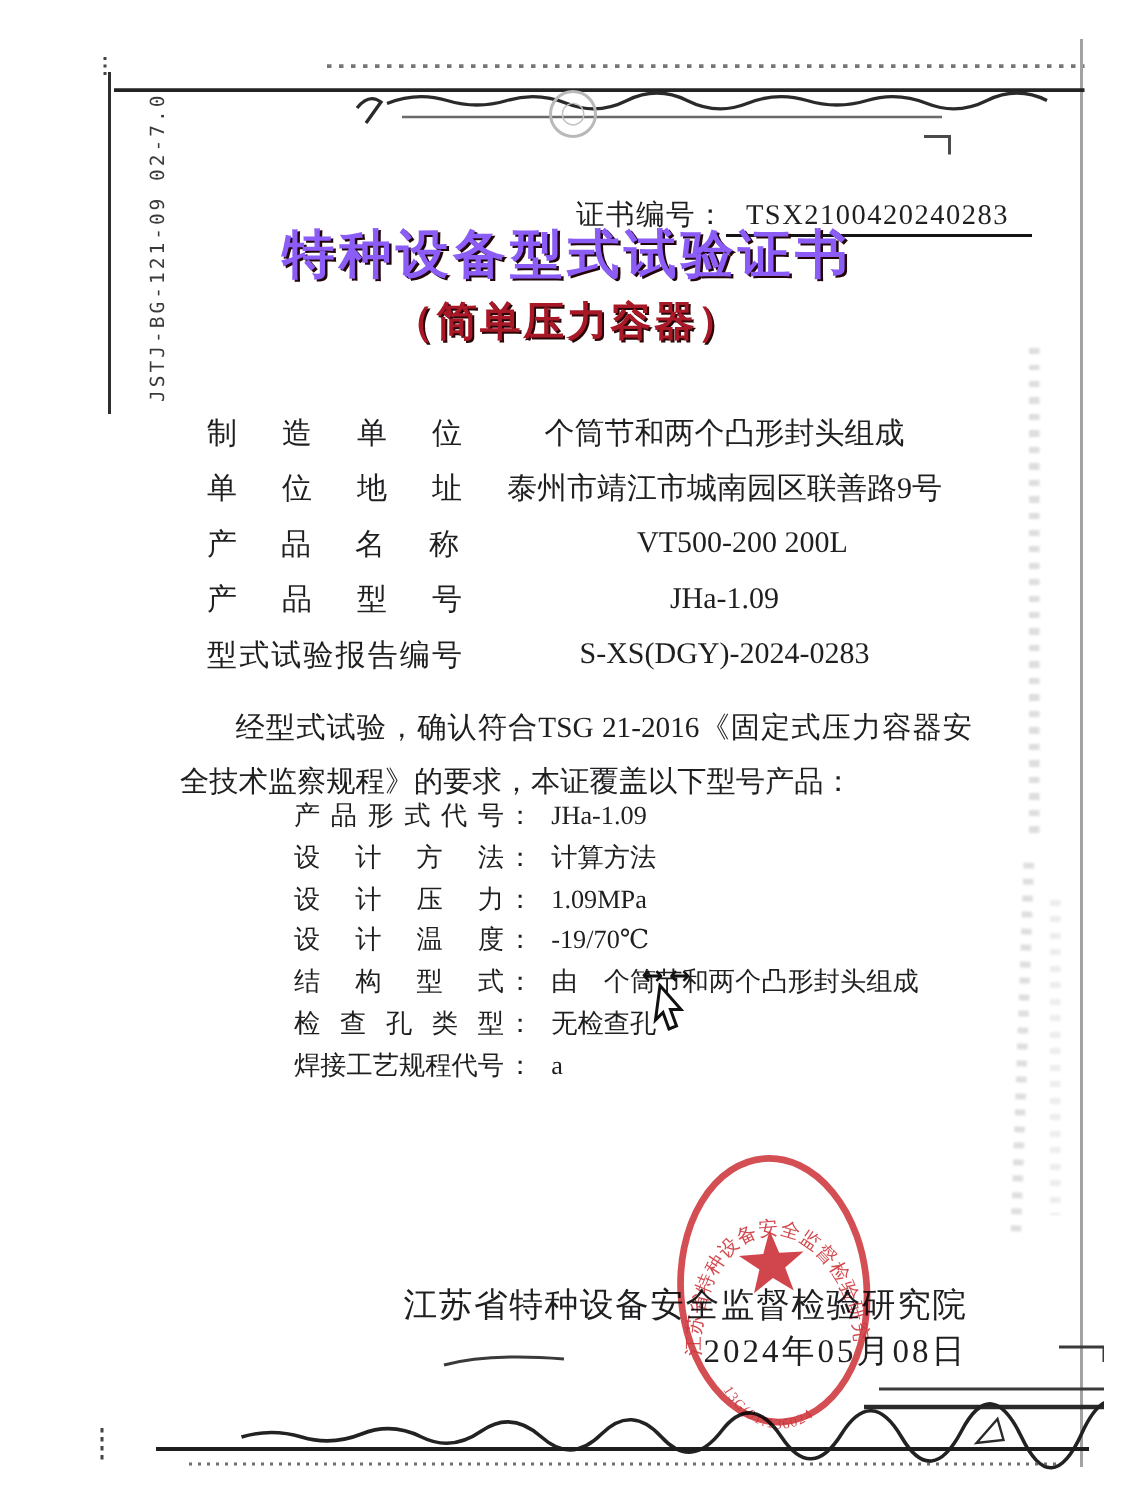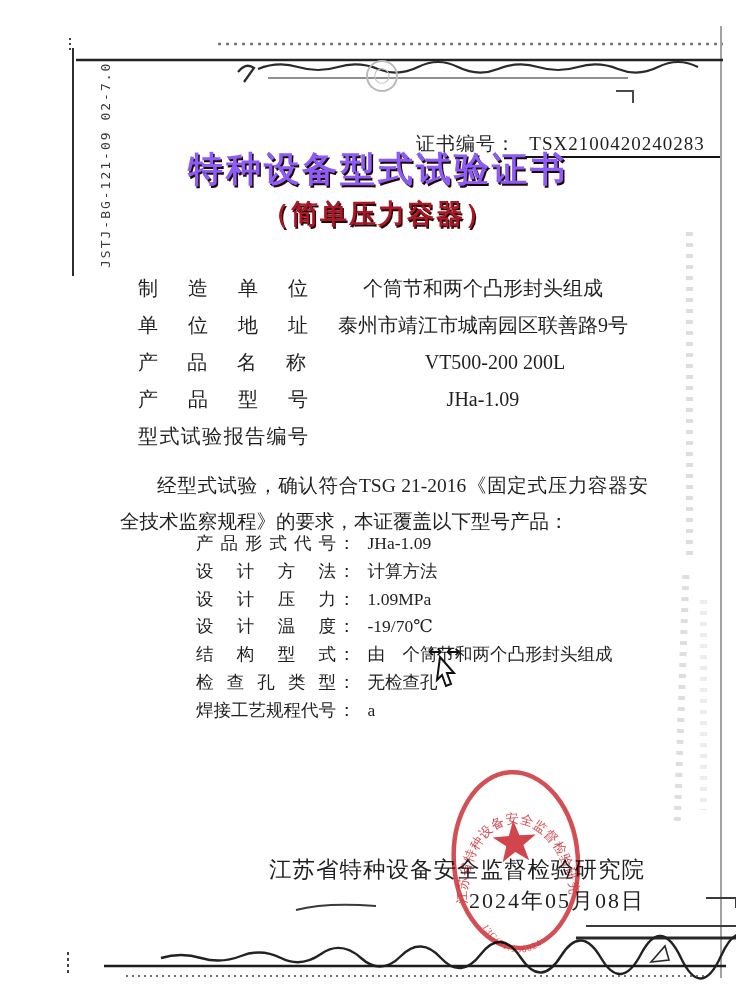--- a/index.html
+++ b/index.html
@@ -19,21 +19,21 @@
   .bleed-b{left:678px;top:575px;height:250px;transform:rotate(2deg);}
   .bleed-c{left:700px;top:600px;height:210px;opacity:.3;}
   
   .watermark{left:366px;top:60px;width:28px;height:28px;border:2px solid #b9b9bb;border-radius:50%;
     color:#c2c2c4;font-size:15px;line-height:26px;text-align:center;font-family:"DejaVu Sans",sans-serif;}
   
   .form-code{left:98px;top:268px;transform:rotate(-90deg);transform-origin:0 0;
     font-family:"DejaVu Sans Mono","Liberation Mono",monospace;font-size:13px;color:#3a3a3c;letter-spacing:2px;white-space:nowrap;}
   
   .certno{left:384px;top:102px;font-size:19px;white-space:nowrap;}
-  .certno .lbl{letter-spacing:1px;margin-left:32px;}
+  .certno .lbl{letter-spacing:1px;}
   .certno .val{display:inline-block;min-width:190px;border-bottom:2px solid #141414;padding:0 8px 1px 6px;
     font-family:"Liberation Serif",serif;letter-spacing:1px;text-align:center;margin-top:31px;}
   
   .title{left:0;top:146px;width:756px;text-align:center;font-size:35px;font-weight:700;letter-spacing:3px;
     color:#8b5cf6;text-shadow:1.6px 1.8px 0 #230507;}
   .subtitle{left:0;top:196px;width:756px;text-align:center;font-size:27px;font-weight:700;letter-spacing:2px;
     color:#a81826;text-shadow:1.3px 1.5px 0 #2a0608;}
   
   .frow{left:138px;width:520px;height:37px;display:flex;align-items:center;font-size:20px;}
   .frow .flabel{display:inline-block;width:170px;text-align:justify;text-align-last:justify;letter-spacing:0;}
@@ -108,20 +108,21 @@
 <div class="abs frow" style="top:344px;gap:16px;">
   <span class="flabel">产品名称</span>
   <span class="fvalue">VT500-200 200L</span>
 </div>
 <div class="abs frow" style="top:381px;">
   <span class="flabel">产品型号</span>
   <span class="fvalue">JHa-1.09</span>
 </div>
 <div class="abs frow" style="top:418px;">
   <span class="flabel">型式试验报告编号</span>
+  <span class="fvalue">S-XS(DGY)-2024-0283</span>
 </div>
 
 <div class="abs statement">经型式试验，确认符合TSG 21-2016《固定式压力容器安全技术监察规程》的要求，本证覆盖以下型号产品：</div>
 
 <div class="abs srow" style="top:529px;">
   <span class="slabel">产品形式代号</span>
     <span class="scolon">：</span>
   <span class="svalue">JHa-1.09</span>
 </div>
 <div class="abs srow" style="top:557px;">

